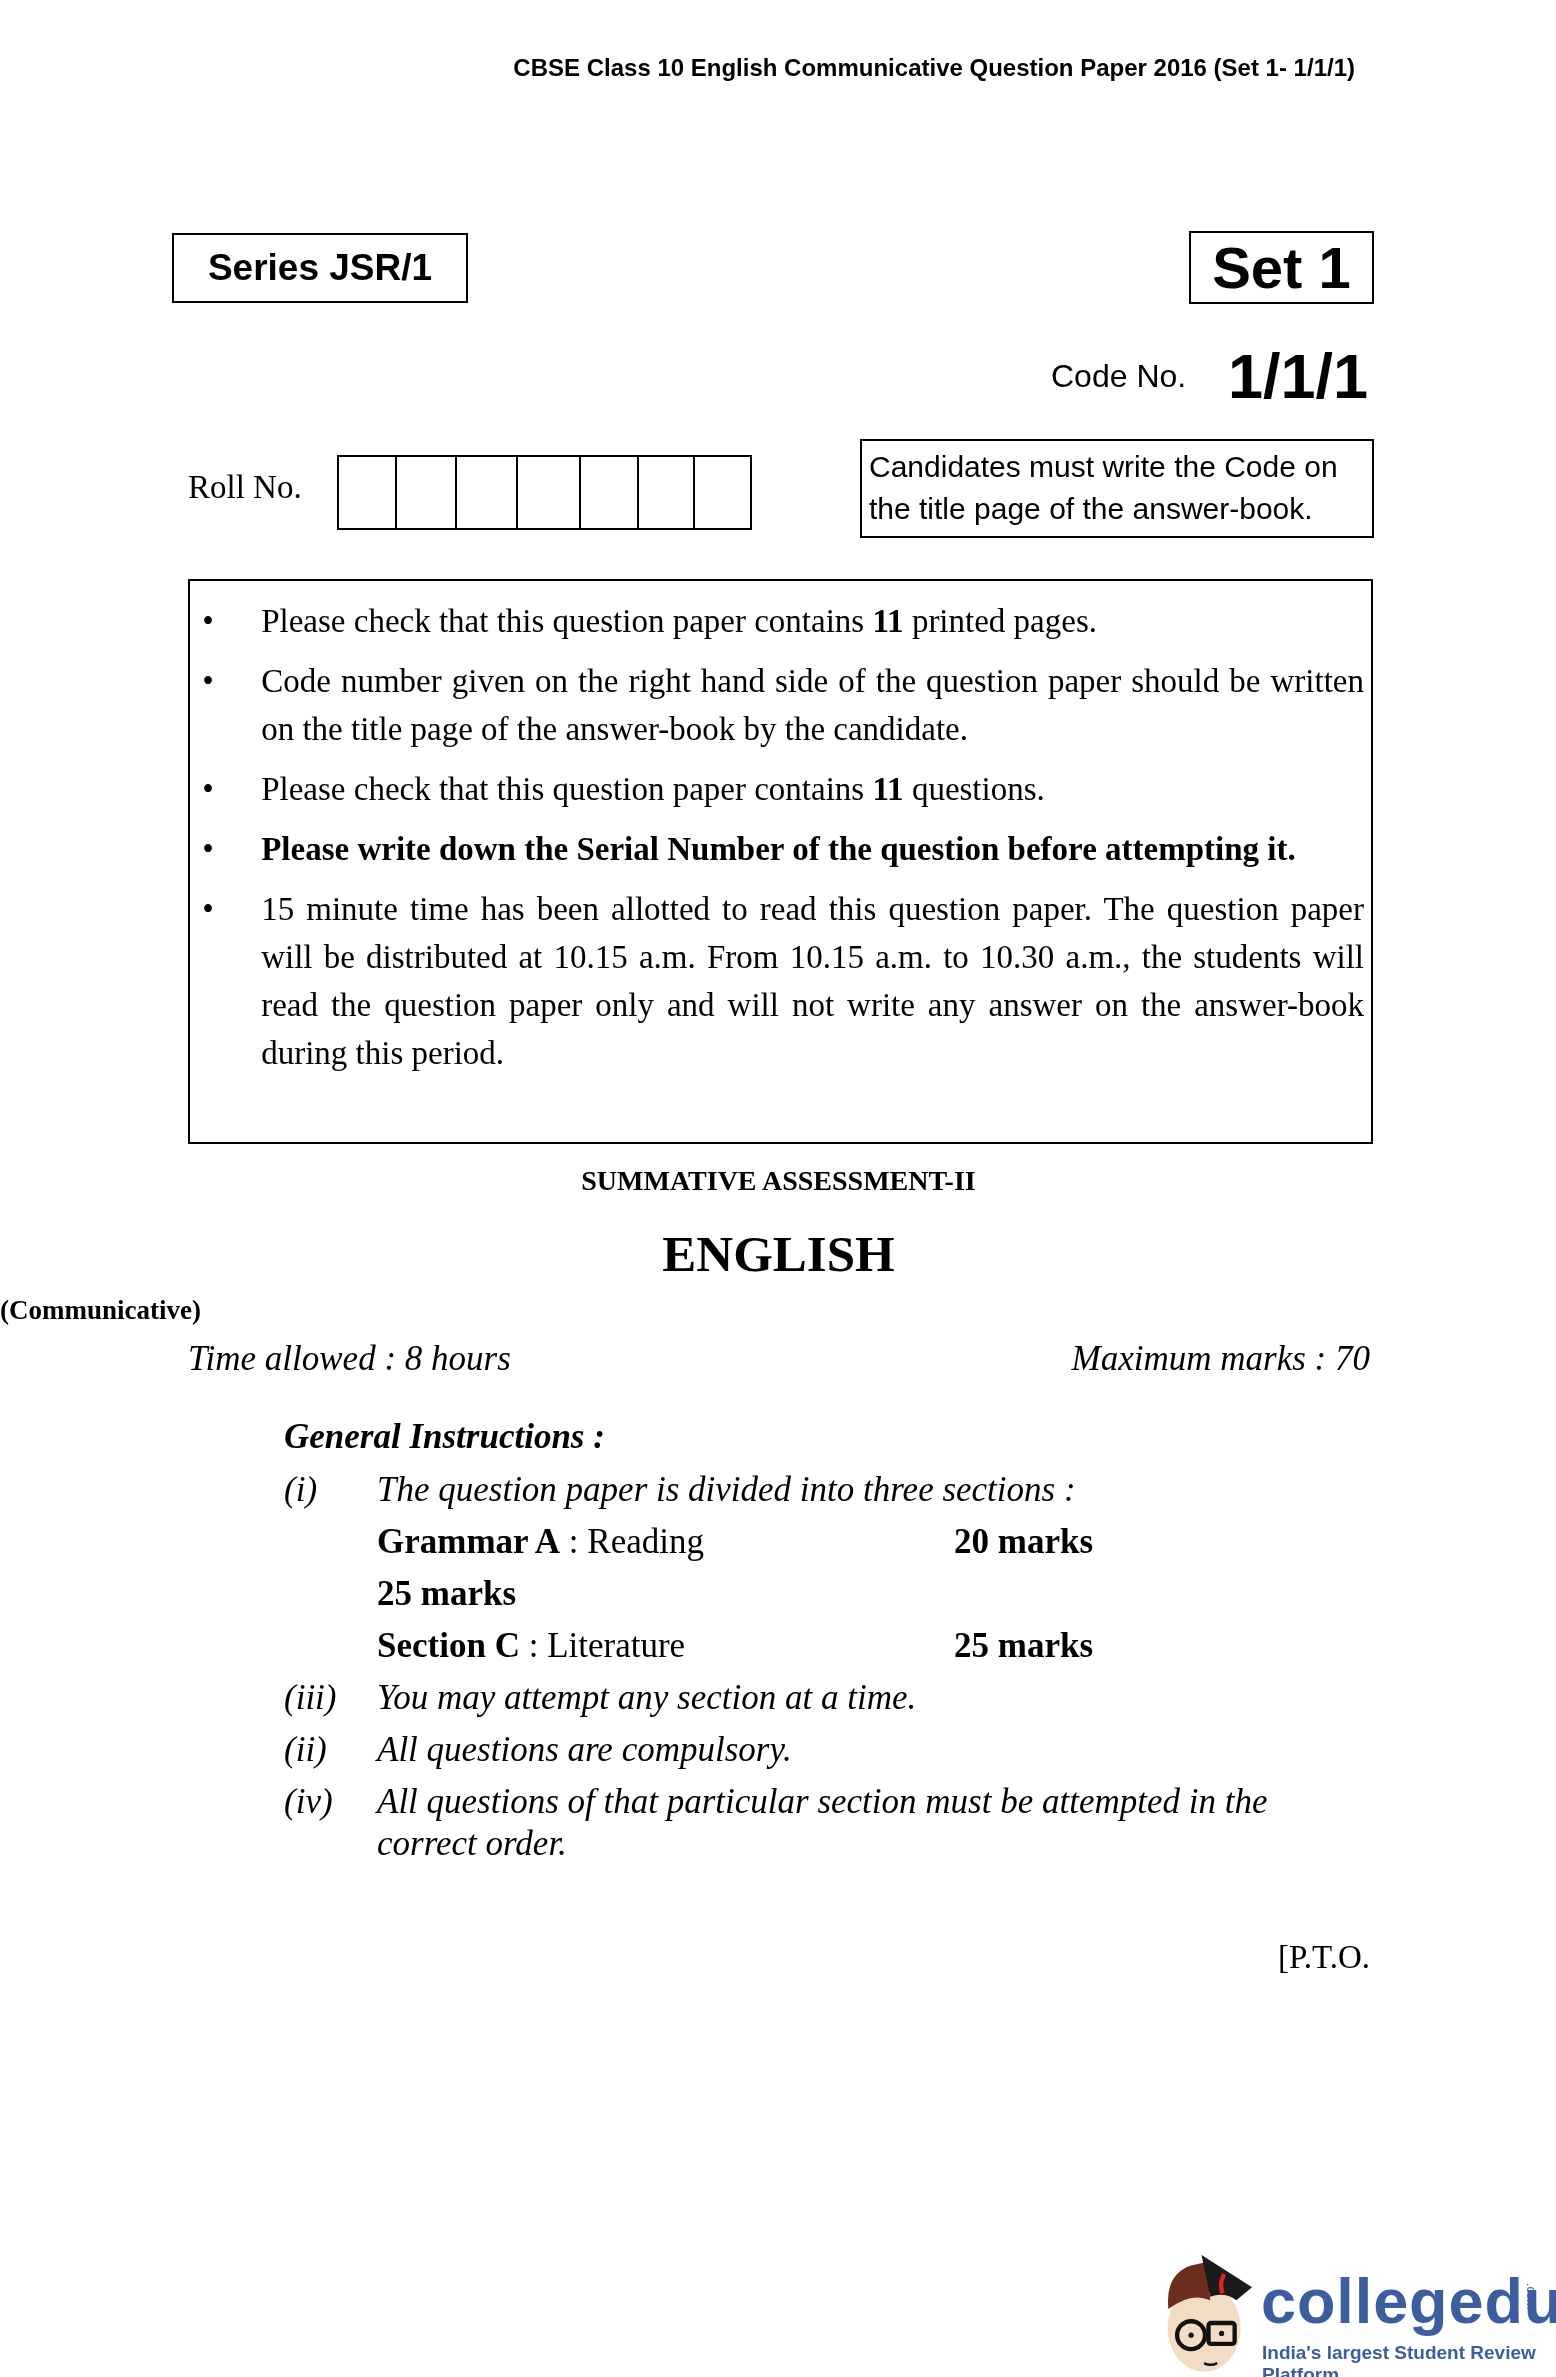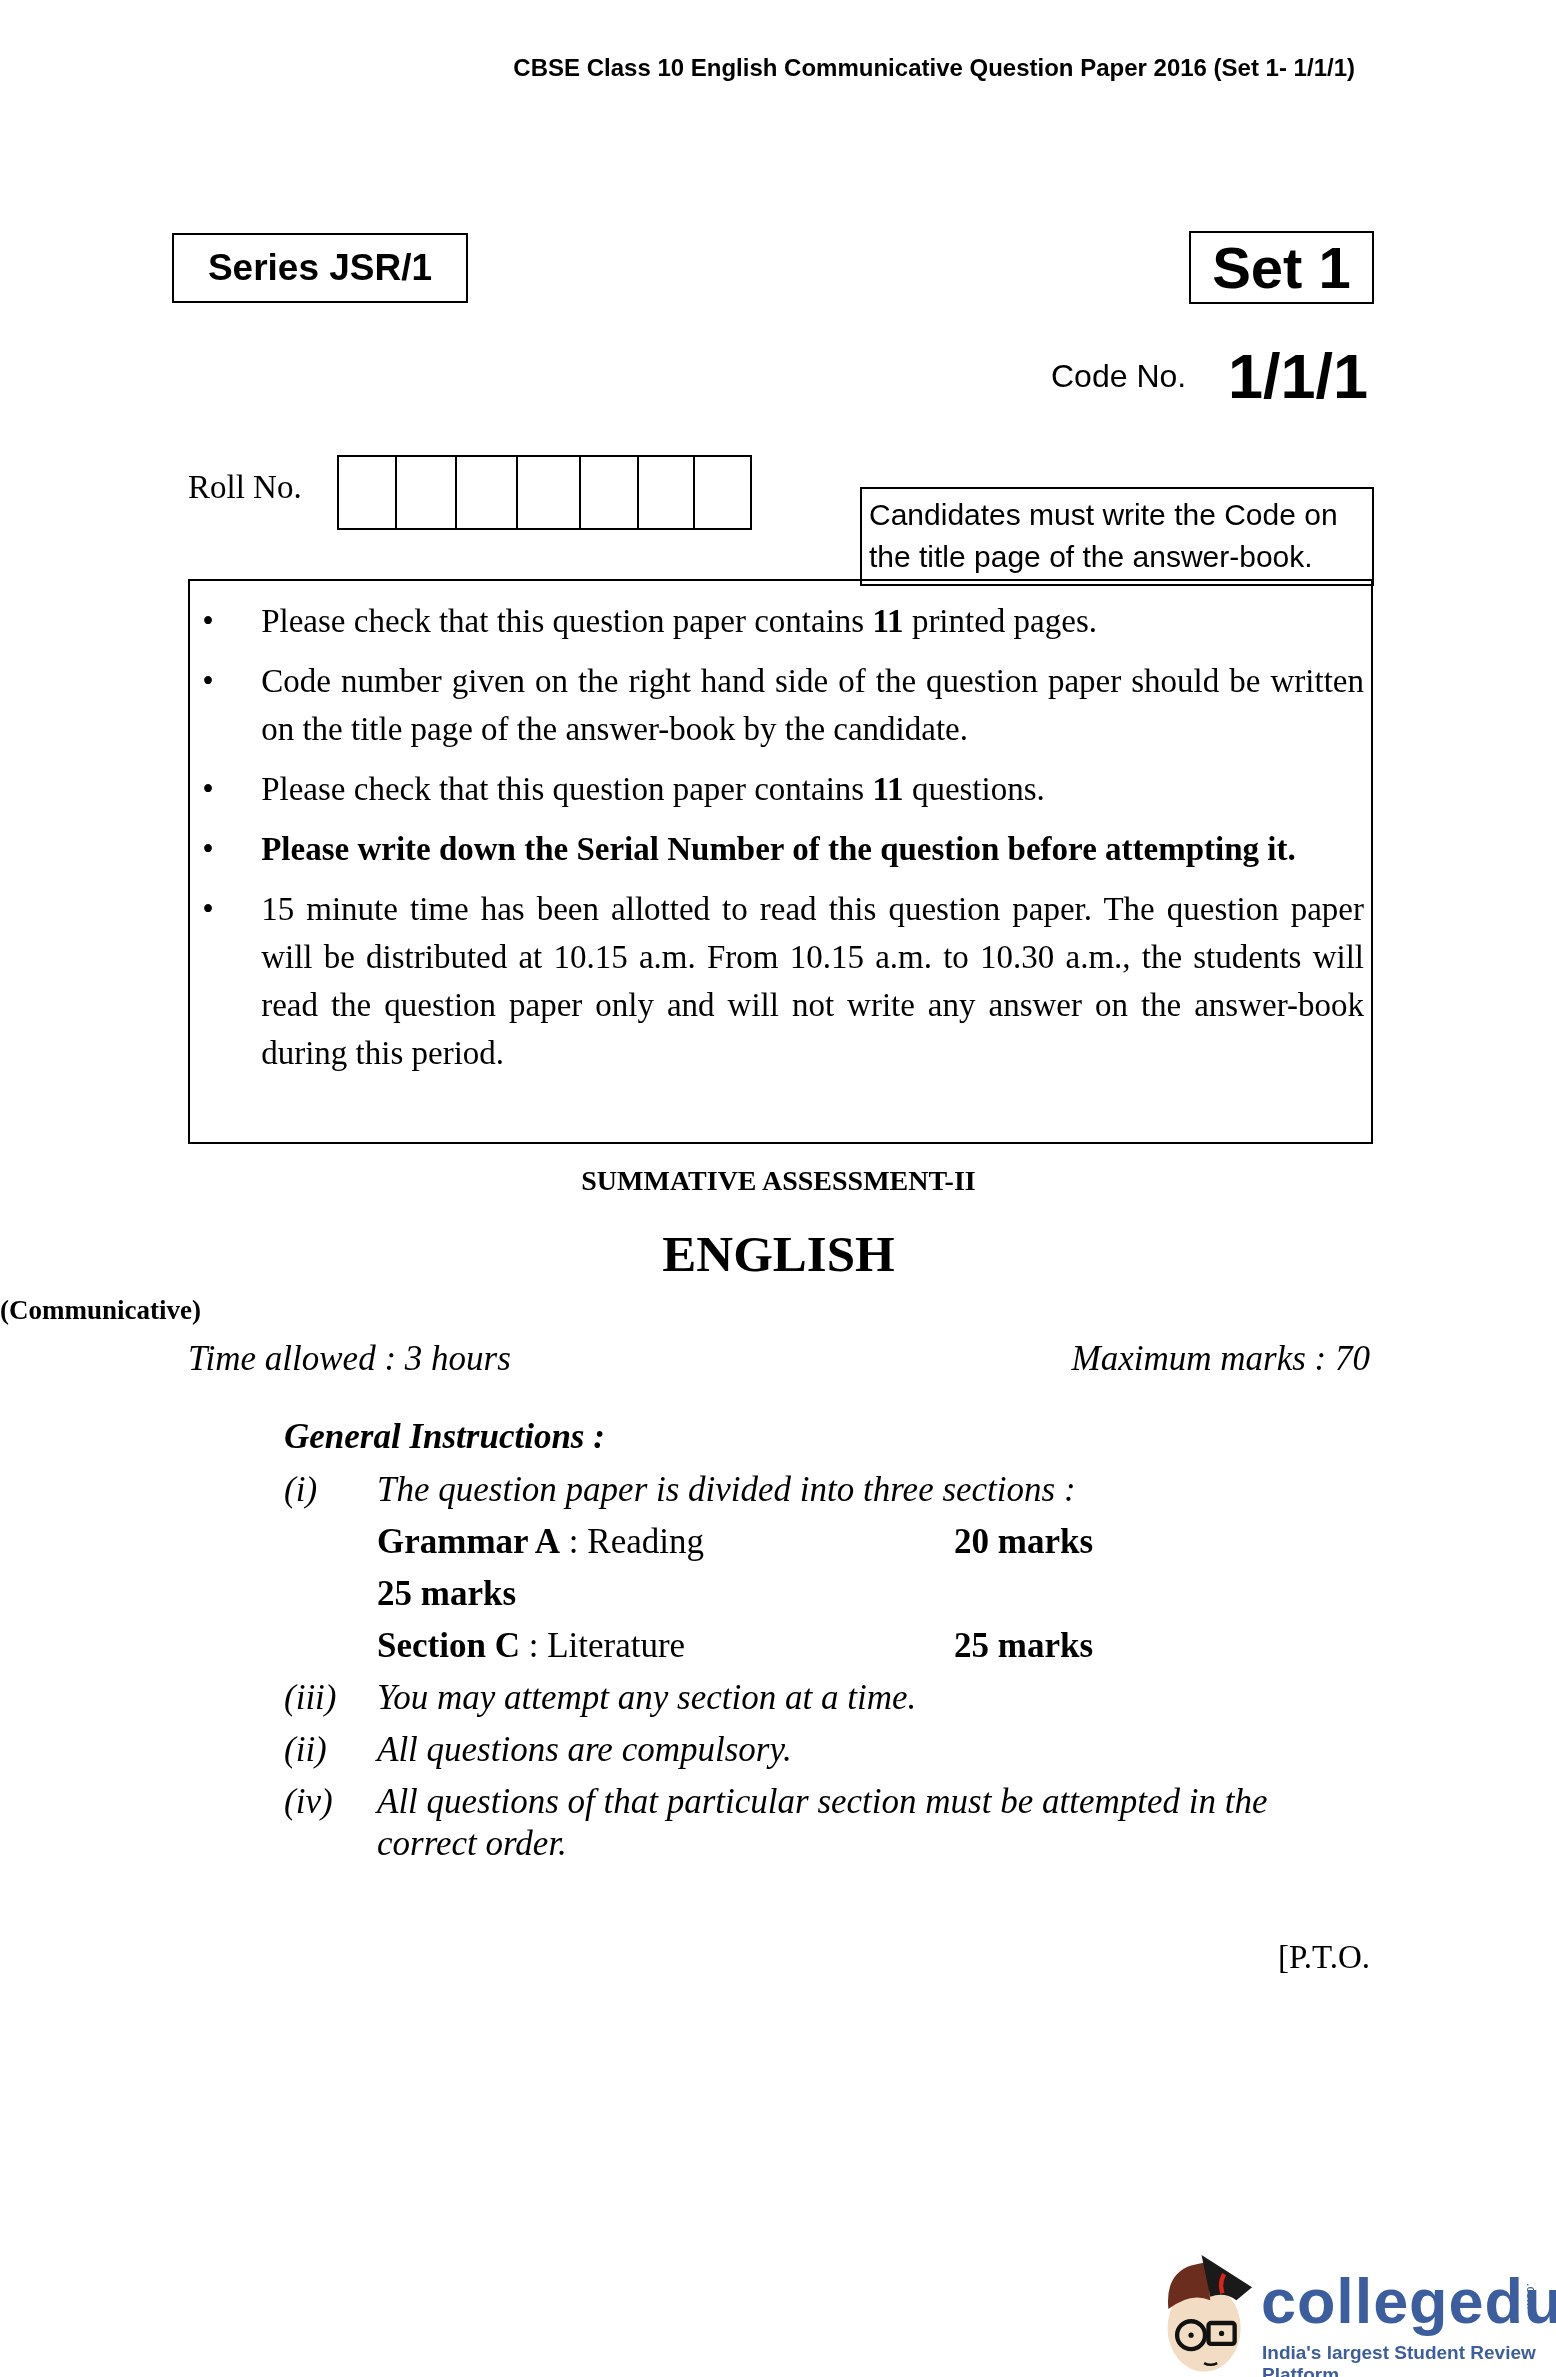--- a/index.html
+++ b/index.html
@@ -17,21 +17,21 @@
 
   .code-label { left: 1051px; top: 358px; font-size: 32px; }
   .code-value { left: 1228px; top: 340px; font-size: 63px; font-weight: bold; }
 
   .roll-label { left: 188px; top: 469px; font-size: 33px; }
   .roll-boxes { left: 337px; top: 455px; height: 75px; display: flex; border: 2.6px solid #000; box-sizing: border-box; }
   .roll-cell { width: 58px; height: 100%; border-right: 2.6px solid #000; box-sizing: border-box; }
   .roll-cell:last-child { border-right: none; }
 
   .candidate-note { left: 860px; top: 439px; width: 514px; height: 99px; border: 2.6px solid #000; box-sizing: border-box;
-    padding: 5.2px 7px; font-size: 30px; line-height: 42px; margin-top: 48px; }
+    padding: 5.2px 7px; font-size: 30px; line-height: 42px; }
 
   .instr-box { left: 188px; top: 579px; width: 1185px; height: 565px; border: 2.6px solid #000; box-sizing: border-box;
     padding: 15.7px 7px 0 12.2px; font-size: 33px; line-height: 48px; }
   .instr-item { display: flex; margin-bottom: 12.2px; }
   .bullet { width: 59px; flex: 0 0 59px; }
   .instr-text { flex: 1; text-align: justify; }
 
   .assess-title { left: 0; width: 1557px; top: 1165px; text-align: center; font-size: 28px; font-weight: bold; }
   .subject-title { left: 0; width: 1557px; top: 1225px; text-align: center; font-size: 51px; font-weight: bold; }
   .subject-sub { left: 0; width: 1557px; top: 1295px; font-size: 27px; font-weight: bold; }
@@ -99,21 +99,21 @@
   </div>
   <div class="instr-item">
     <span class="bullet">•</span>
     <span class="instr-text">15 minute time has been allotted to read this question paper. The question paper will be distributed at 10.15 a.m. From 10.15 a.m. to 10.30 a.m., the students will read the question paper only and will not write any answer on the answer-book during this period.</span>
   </div>
 </div>
 
 <div class="abs serif assess-title">SUMMATIVE ASSESSMENT-II</div>
 <div class="abs serif subject-title">ENGLISH</div>
 <div class="abs serif subject-sub">(Communicative)</div>
-<div class="abs serif time-allowed">Time allowed : 3 hours</div>
+<div class="abs serif time-allowed">Time allowed : 8 hours</div>
 <div class="abs serif max-marks">Maximum marks : 70</div>
 
 <div class="abs serif gi">
   <div class="gi-heading">General Instructions :</div>
   <div class="gi-row">
     <span class="gi-num">(i)</span>
     <span class="gi-text">The question paper is divided into three sections :</span>
   </div>
   <div class="sec-row">
     <span class="sec-name"><b>Grammar A</b><span> : Reading</span></span>

